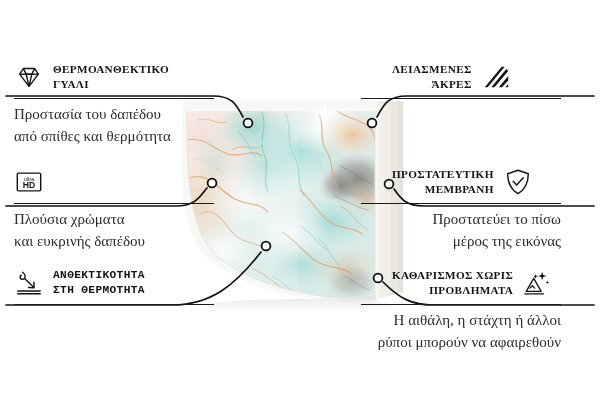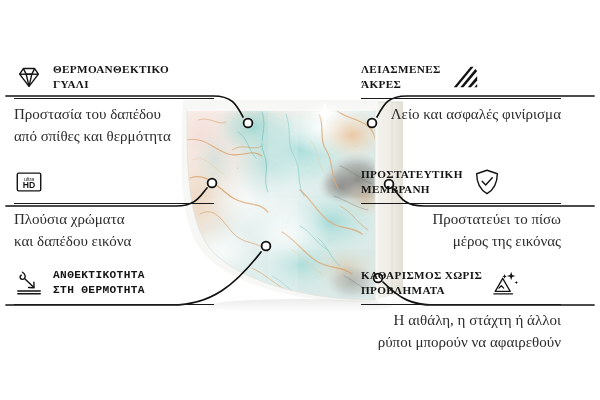--- a/index.html
+++ b/index.html
@@ -34,21 +34,21 @@
 
   .f-title {
     font-size:11.2px;
     font-weight:700;
     letter-spacing:.35px;
     line-height:1.32;
     color:#141414;
     white-space:pre-line;
   }
   .feature.left  .f-title { text-align:left; }
-  .feature.right .f-title { text-align:left; }
+  .feature.right .f-title { text-align:right;margin-left:31px; }
 
   .f-rule {
     height:1.4px;
     background:#1a1a1a;
     margin:4px 0 5px 0;
     width:100%;
   }
   .f-desc {
     font-size:15px;
     line-height:1.42;
@@ -305,21 +305,21 @@
       <span class="f-icon">
         <svg viewBox="0 0 32 32">
           <rect x="3.5" y="6.5" width="25" height="19" rx="1.5" fill="none" stroke="#141414" stroke-width="1.5"></rect>
           <text x="16" y="14.6" font-family="Liberation Sans, sans-serif" font-size="5.6" text-anchor="middle" fill="#141414">ultra</text>
           <text x="16" y="22.6" font-family="Liberation Sans, sans-serif" font-size="9.2" font-weight="bold" text-anchor="middle" fill="#141414">HD</text>
         </svg>
       </span>
     </div>
     <div class="f-rule"></div>
     <div class="f-desc">Πλούσια χρώματα
-και δαπέδου εικόνα</div>
+και ευκρινής δαπέδου</div>
   </div>
 
   <div class="feature left" id="feat-heat-resistance">
     <div class="f-head">
       <span class="f-icon">
         <svg viewBox="0 0 32 32">
           <g fill="none" stroke="#141414" stroke-width="1.5" stroke-linecap="round" stroke-linejoin="round">
             <path d="M9,4.5 C12,6.5 12.6,9.2 11.2,11 C10,12.6 7.6,12.4 6.8,10.8 C6.2,9.5 6.8,8.2 7.8,7.6"></path>
             <path d="M11.5,11.5 L21,20.5"></path>
             <path d="M15.5,20.8 L21.4,21 L21.2,15.2"></path>
@@ -343,21 +343,20 @@
             <path d="M11,27 L27,7.4 L29,9.6 L14.4,27 Z"></path>
             <path d="M19,27 L29,15 L29,19.6 L22.4,27 Z"></path>
             <path d="M26,27 L29,23.4 L29,27 Z"></path>
           </g>
         </svg>
       </span>
       <span class="f-title">ΛΕΙΑΣΜΕΝΕΣ
 ΆΚΡΕΣ</span>
     </div>
     <div class="f-rule"></div>
-    <div class="f-desc">Λείο και ασφαλές φινίρισμα</div>
   </div>
 
   <div class="feature right" id="feat-easy-cleaning">
     <div class="f-head">
       <span class="f-icon">
         <svg viewBox="0 0 32 32">
           <g fill="none" stroke="#141414" stroke-width="1.4" stroke-linejoin="round" stroke-linecap="round">
             <path d="M4.5,25 L12.5,11 L20.5,25 Z"></path>
             <path d="M3,27.5 L23,27.5"></path>
             <path d="M8.5,21.5 L11,19 L13.5,21.5"></path>

